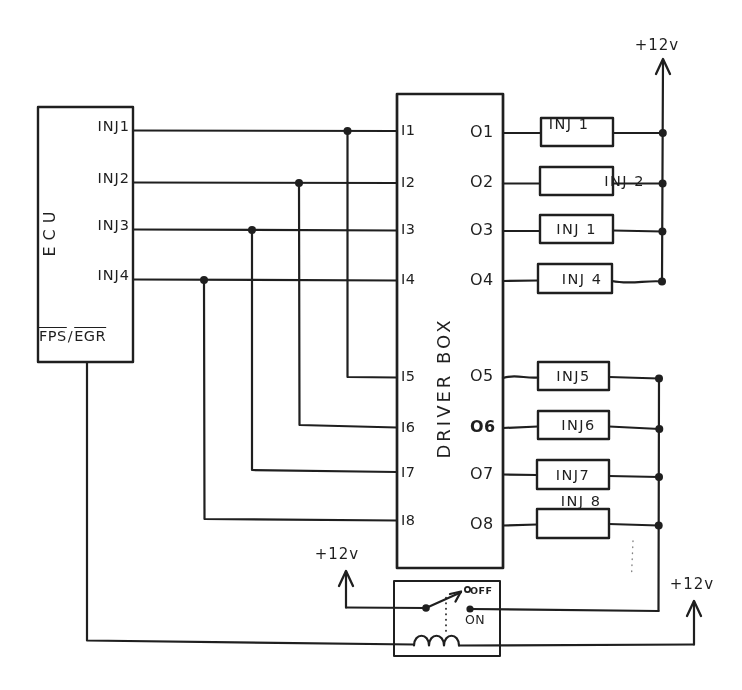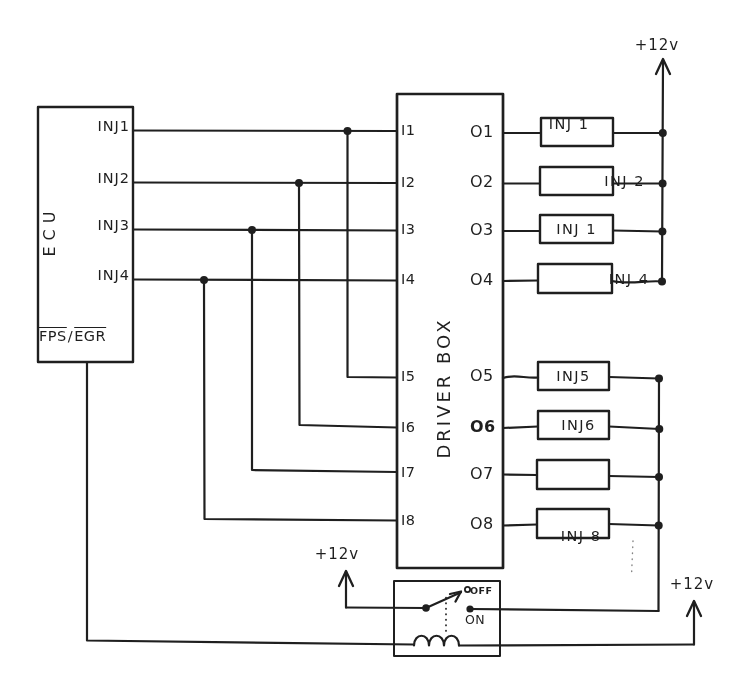--- a/index.html
+++ b/index.html
@@ -39,25 +39,25 @@
   .iin-4 { top:367px; } .iin-5 { top:418px; } .iin-6 { top:463px; } .iin-7 { top:511px; }
 
   .out { left:470px; width:30px; font-size:16px; letter-spacing:.5px; }
   .out-0 { top:123px; } .out-1 { top:173px; } .out-2 { top:221px; } .out-3 { top:271px; }
   .out-4 { top:367px; } .out-5 { top:418px;font-weight:bold; } .out-6 { top:465px; } .out-7 { top:515px; }
 
   .injl { font-size:14.5px; letter-spacing:1.5px; }
   .injl-0 { left:541px; top:110px; width:56px; height:28px;border-radius:10px; }
   .injl-1 { left:540px; top:167px; width:73px; height:28px;margin-left:48px; }
   .injl-2 { left:540px; top:215px; width:73px; height:28px; }
-  .injl-3 { left:538px; top:264px; width:88px; height:29px;padding-left:47px; }
+  .injl-3 { left:538px; top:264px; width:88px; height:29px; }
   .injl-4 { left:538px; top:362px; width:71px; height:28px; }
   .injl-5 { left:538px; top:411px; width:81px; height:28px; }
   .injl-6 { left:537px; top:460px; width:72px; height:29px; }
-  .injl-7 { left:537px; top:521px; width:88px; height:29px; }
+  .injl-7 { left:537px; top:486px; width:88px; height:29px; }
 
   .v12 { text-align:center; font-size:15px; letter-spacing:1px; }
   .v12-top   { left:631px; top:36px;  width:52px; }
   .v12-left  { left:309px; top:545px; width:56px; }
   .v12-right { left:664px; top:575px; width:56px; }
 
   .off-lbl { left:470px; top:582px; font-size:9.5px; font-weight:bold; letter-spacing:.5px; }
   .on-lbl  { left:465px; top:611px; font-size:12.5px; letter-spacing:.5px; }
 </style>
 </head>
@@ -174,20 +174,21 @@
   <div class="lbl out out-5">O6</div>
   <div class="lbl out out-6">O7</div>
   <div class="lbl out out-7">O8</div>
 
   <div class="lbl cen injl injl-0">INJ 1</div>
   <div class="lbl cen injl injl-1">INJ 2</div>
   <div class="lbl cen injl injl-2">INJ 1</div>
   <div class="lbl cen injl injl-3">INJ 4</div>
   <div class="lbl cen injl injl-4">INJ5</div>
   <div class="lbl cen injl injl-5">INJ6</div>
+  <div class="lbl cen injl injl-6">INJ7</div>
   <div class="lbl cen injl injl-7">INJ 8</div>
 
   <div class="lbl v12 v12-top">+12v</div>
   <div class="lbl v12 v12-left">+12v</div>
   <div class="lbl v12 v12-right">+12v</div>
 
   <div class="lbl off-lbl">OFF</div>
   <div class="lbl on-lbl">ON</div>
 
 </div>

